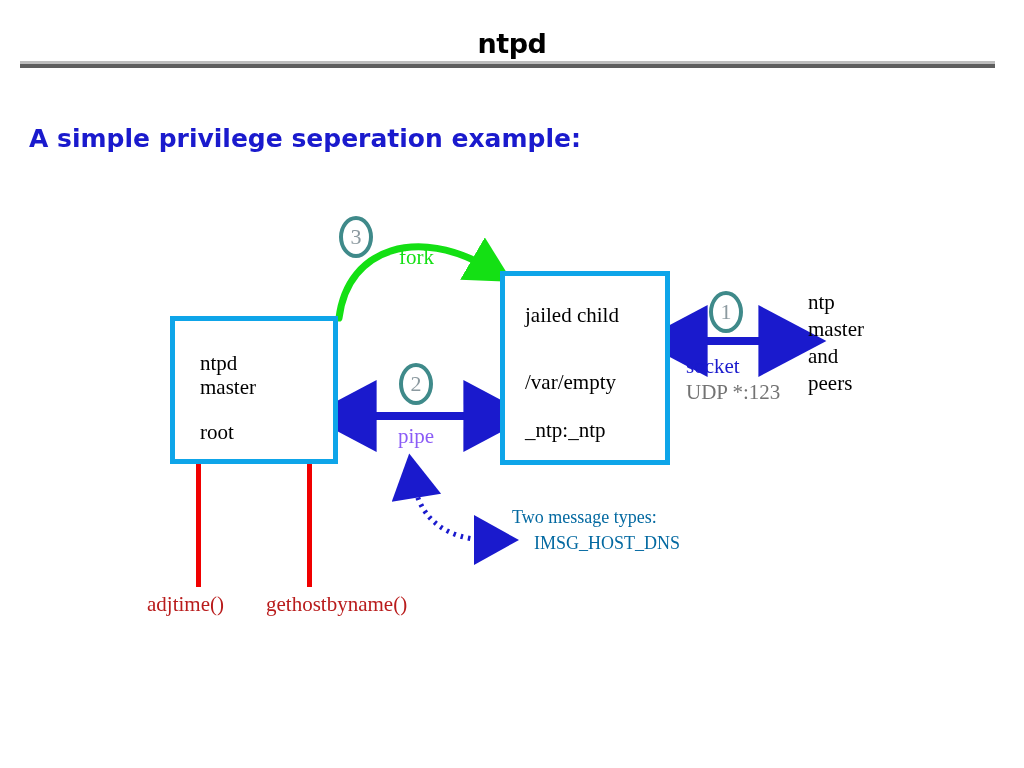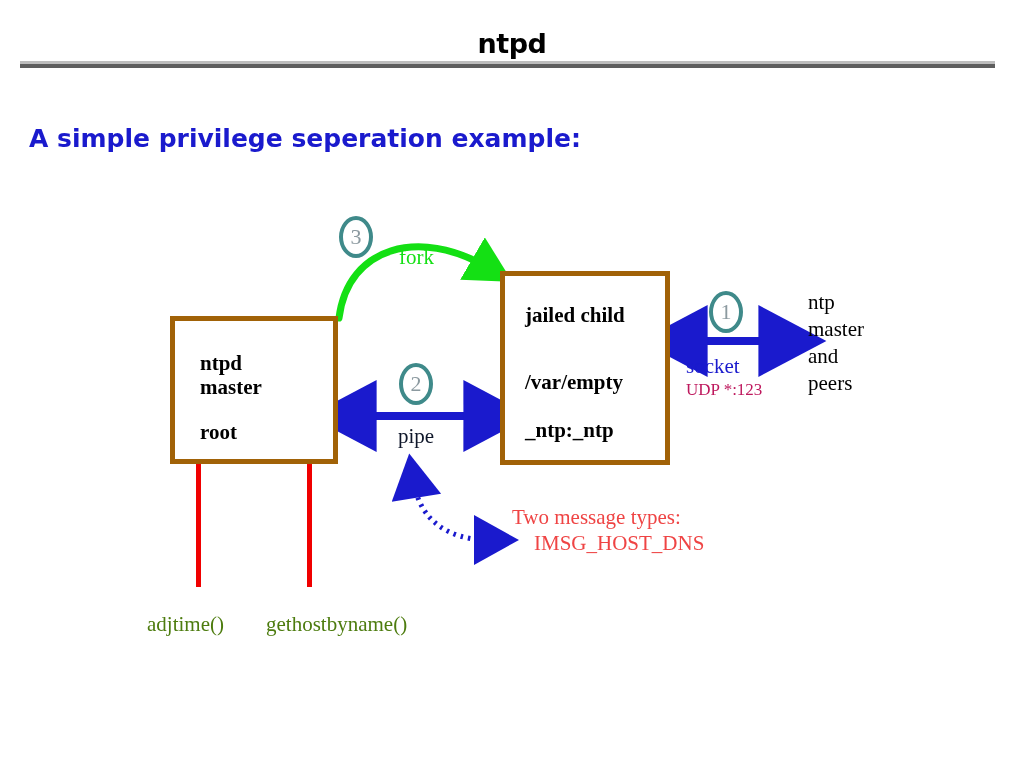--- a/index.html
+++ b/index.html
@@ -61,23 +61,22 @@
     font-weight: bold;
     color: #1a1acd;
     letter-spacing: 0px;
     text-align: center;
   }
 
   
   .proc-box {
     position: absolute;
     box-sizing: border-box;
-    border: 5px solid #a16207;
+    border: 5px solid #0ea5e9;
     background: #ffffff;
-    font-weight: bold;
   }
   #box-master {
     left: 170px;
     top: 316px;
     width: 168px;
     height: 148px;
   }
   #box-child {
     left: 500px;
     top: 271px;
@@ -135,75 +134,74 @@
   #lbl-fork {
     left: 399px;
     top: 245px;
     font-size: 21px;
     color: #14e014;
   }
   #lbl-pipe {
     left: 398px;
     top: 424px;
     font-size: 21px;
-    color: #0f172a;
+    color: #8b5cf6;
   }
   #lbl-socket1 {
     left: 686px;
     top: 354px;
     font-size: 21px;
     color: #1a1acd;
   }
   #lbl-socket2 {
     left: 686px;
     top: 380px;
-    font-size: 17px;
-    color: #be185d;
+    font-size: 21px;
+    color: #737373;
   }
 
   
   #clients-block {
     position: absolute;
     left: 808px;
     top: 289px;
     font-family: "Liberation Serif", serif;
     font-size: 21px;
     line-height: 27px;
     color: #000000;
   }
 
   
   #msg-block {
     position: absolute;
     left: 512px;
     top: 504px;
     font-family: "Liberation Serif", serif;
-    font-size: 21px;
+    font-size: 18px;
     line-height: 26px;
-    color: #ef4444;
+    color: #0369a1;
     white-space: nowrap;
   }
   #msg-block .indent { padding-left: 22px; }
 
   
   .red-stem {
     position: absolute;
     width: 5px;
     background: #f00000;
   }
   #stem-adjtime { left: 196px; top: 464px; height: 123px; }
   #stem-ghbn    { left: 307px; top: 464px; height: 123px; }
 
   .red-label {
     position: absolute;
     font-family: "Liberation Serif", serif;
     font-size: 21px;
-    color: #4d7c0f;
-    white-space: nowrap;
-    margin-top: 20px;
+    color: #b91c1c;
+    white-space: nowrap;
   }
   #lbl-adjtime { left: 147px; top: 592px; }
   #lbl-ghbn    { left: 266px; top: 592px; }
 </style>
 </head>
 <body>
 
 <div id="slide">
 
   <div class="slide-title">ntpd</div>

